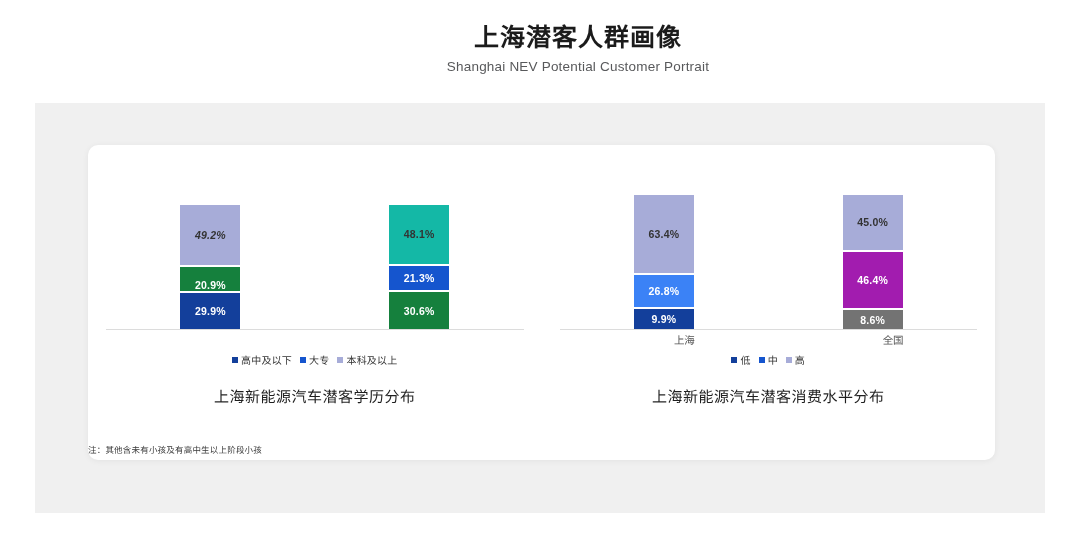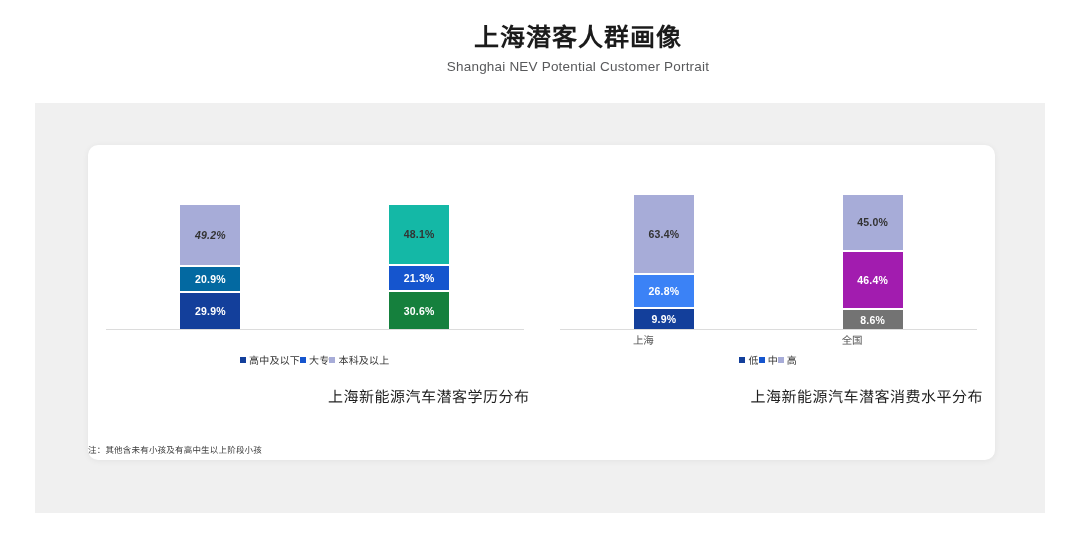--- a/index.html
+++ b/index.html
@@ -135,35 +135,36 @@
     left: 18px;
     right: 18px;
     top: 187px;
     height: 16px;
     display: flex;
     flex-direction: row;
     justify-content: space-around;
   }
   .xlabel {
     width: 62px;
-    text-align: left;
+    text-align: right;
     font-size: 10.5px;
     color: #555555;
   }
 
   
   .legend {
     position: absolute;
     left: 0;
     right: 0;
     top: 207px;
     display: flex;
     flex-direction: row;
     justify-content: center;
     align-items: center;
+    gap: 8px;
   }
   .legend-item {
     display: flex;
     flex-direction: row;
     align-items: center;
     gap: 3px;
   }
   .legend-swatch {
     width: 6px;
     height: 6px;
@@ -172,23 +173,23 @@
   .legend-text {
     font-size: 10px;
     color: #333333;
     letter-spacing: 0.2px;
   }
 
   
   .caption {
     position: absolute;
     left: 0;
-    right: 12px;
+    right: 0;
     top: 240px;
-    text-align: right;
+    text-align: center;
     font-size: 15px;
     color: #1f1f1f;
     letter-spacing: 0.5px;
   }
 
   
   .footnote {
     position: absolute;
     left: 88px;
     top: 443px;
@@ -211,21 +212,21 @@
 
 <div class="charts">
 
   <div class="chart-block">
     <div class="plot">
       <div class="plot-inner">
           <div class="bar">
             <div class="seg" style="height: 61.992px; background: rgb(167, 172, 216); color: rgb(51, 51, 51); font-style: italic;">
               <span class="seg-label">49.2%</span>
             </div>
-            <div class="seg" style="height: 26.334px; background: #0369a1; color: rgb(255, 255, 255);">
+            <div class="seg" style="height: 26.334px; background: #15803d; color: rgb(255, 255, 255); align-items: flex-end;">
               <span class="seg-label">20.9%</span>
             </div>
             <div class="seg" style="height: 37.674px; background: rgb(19, 63, 155); color: rgb(255, 255, 255);">
               <span class="seg-label">29.9%</span>
             </div>
           </div>
           <div class="bar">
             <div class="seg" style="height: 60.606px; background: #14b8a6; color: rgb(51, 51, 51);">
               <span class="seg-label">48.1%</span>
             </div>

